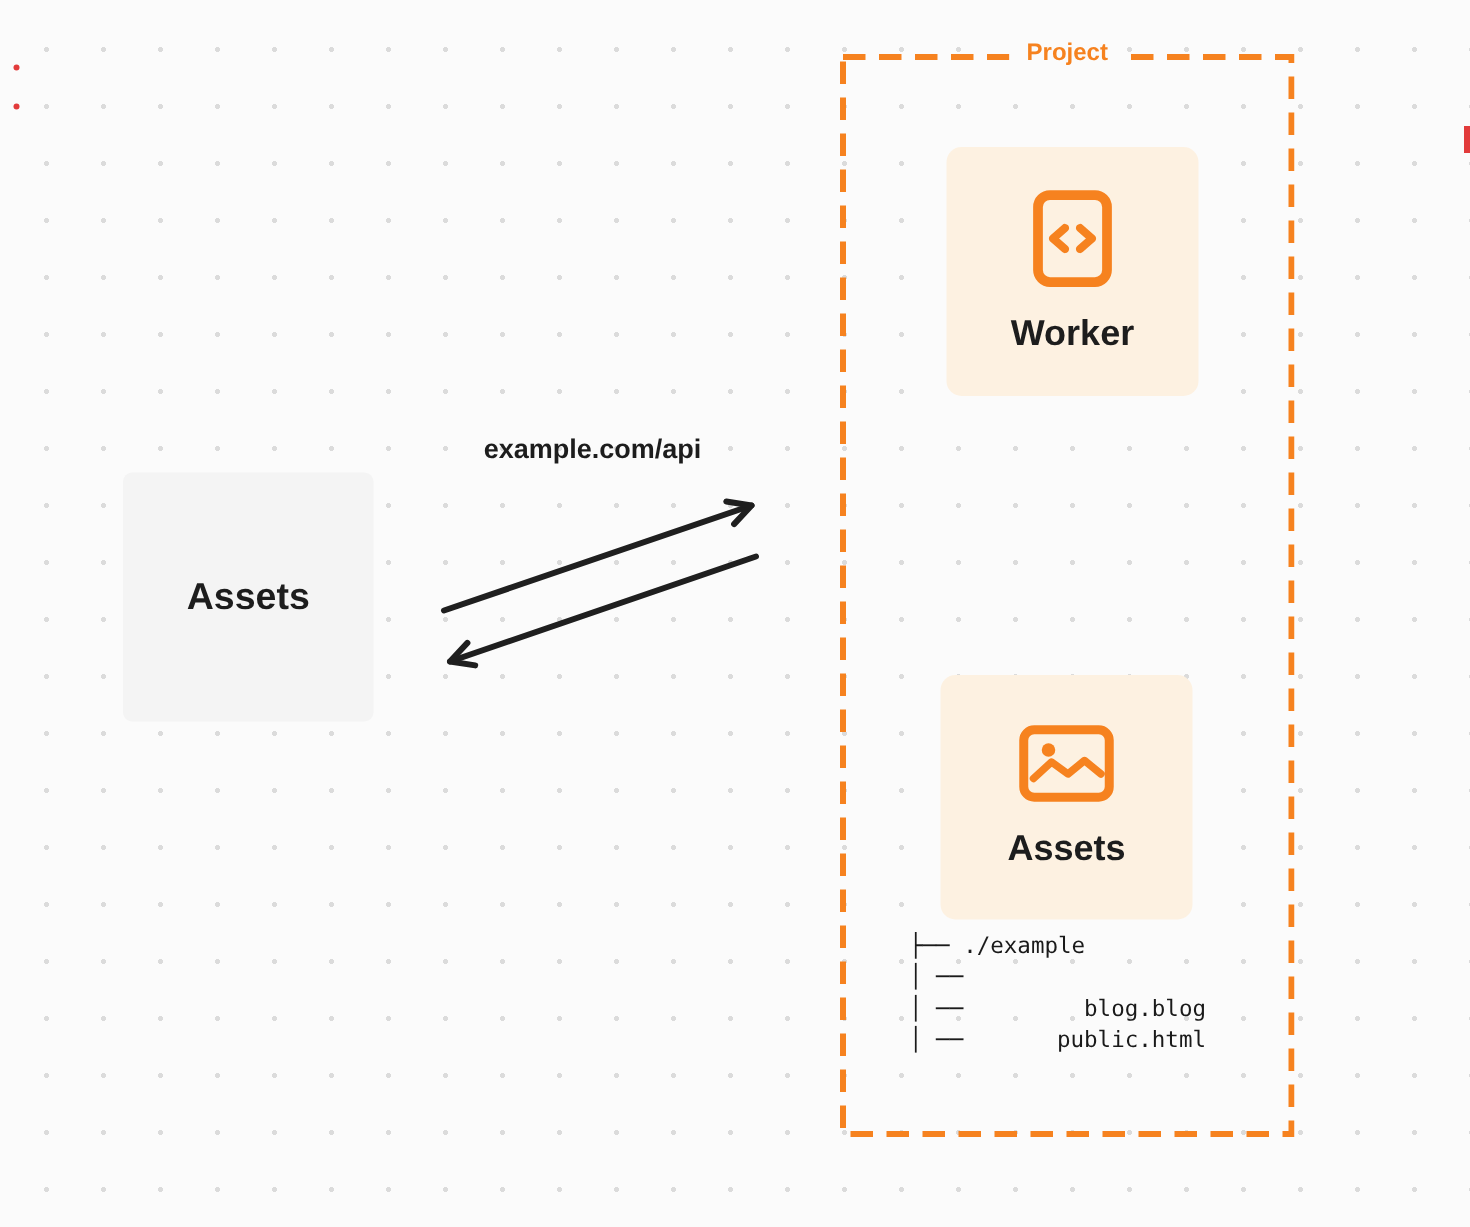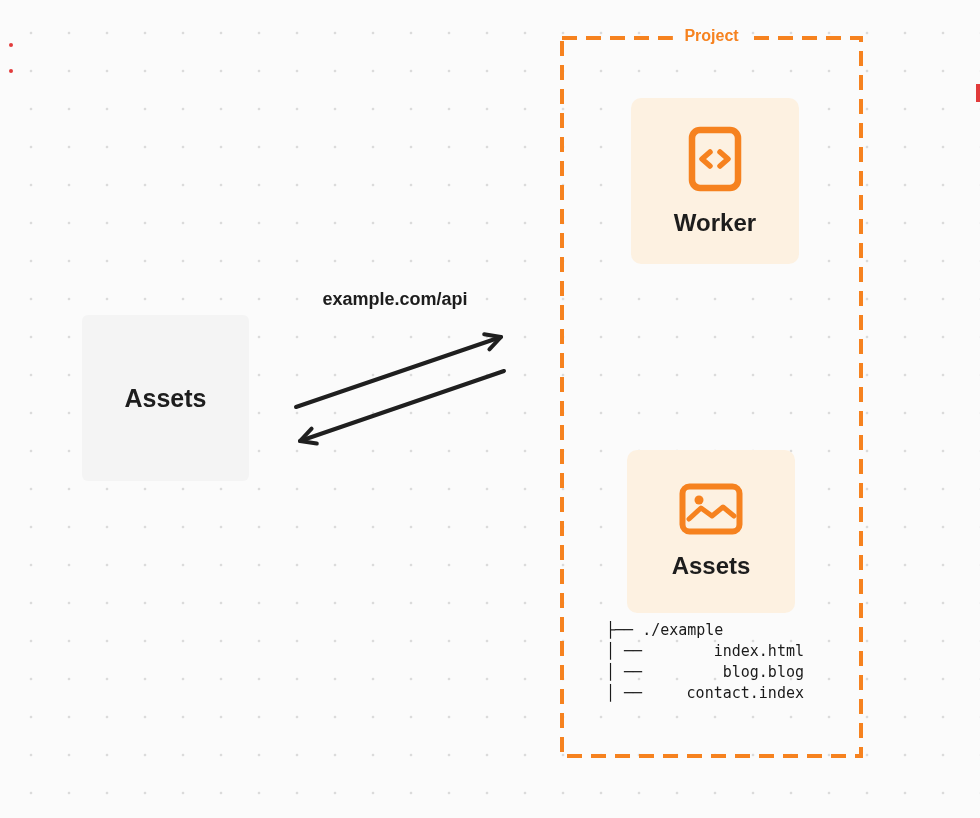--- a/index.html
+++ b/index.html
@@ -112,29 +112,28 @@
       <div class="node-label">Assets</div>
     </div>
 
     <div class="file-tree">
       <div class="tree-row root">
         <span class="tree-prefix">├── </span>
           <span class="tree-name">./example</span>
       </div>
       <div class="tree-row files">
         <span class="tree-prefix">│ ── </span>
-          <span class="tree-name">index.html</span>
       </div>
       <div class="tree-row files">
         <span class="tree-prefix">│ ── </span>
           <span class="tree-name">blog.blog</span>
       </div>
       <div class="tree-row files">
         <span class="tree-prefix">│ ── </span>
-          <span class="tree-name">contact.index</span>
+          <span class="tree-name">public.html</span>
       </div>
     </div>
   </div>
 
   <div class="edge-dot" style="left:9px;top:43px;"></div>
   <div class="edge-dot" style="left:9px;top:69px;"></div>
   <div class="edge-bar" style="left:976px;top:84px;"></div>
 
 </div>
 

